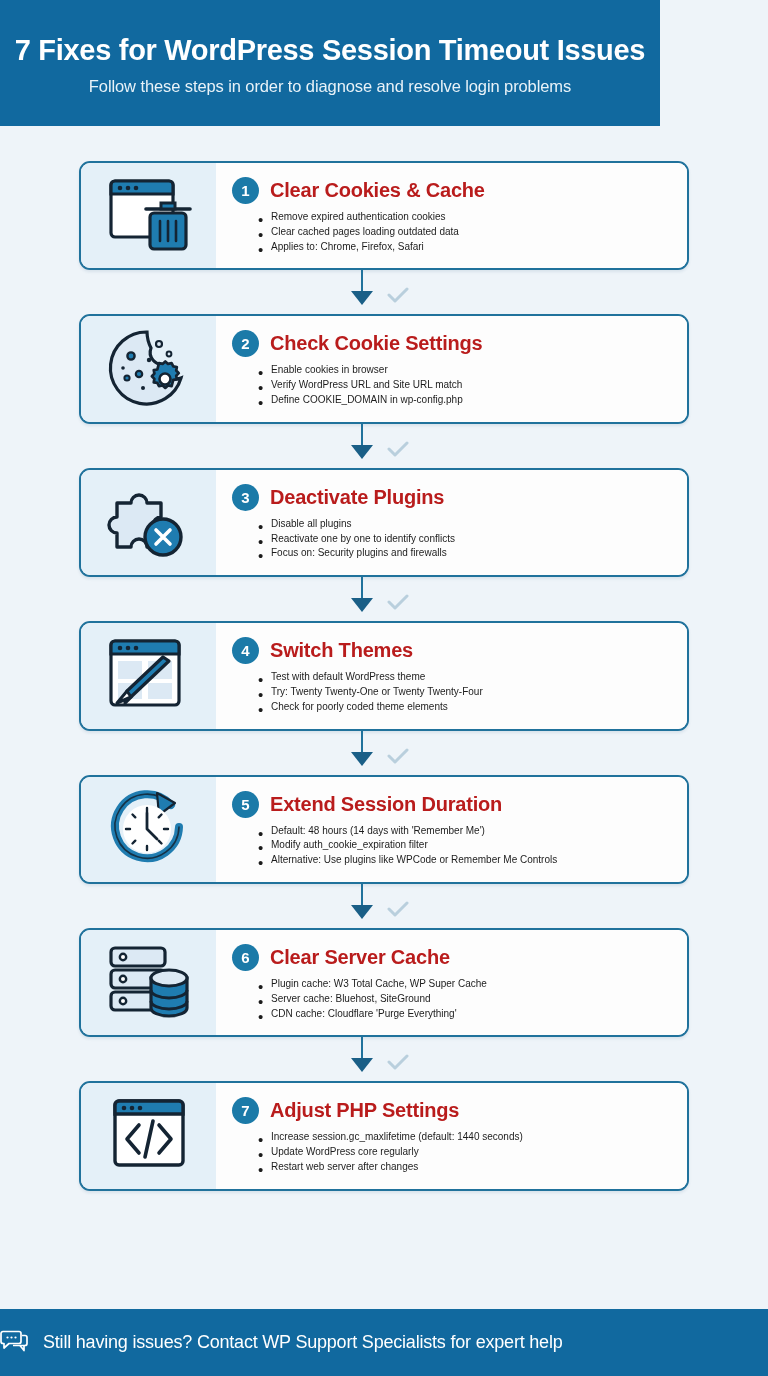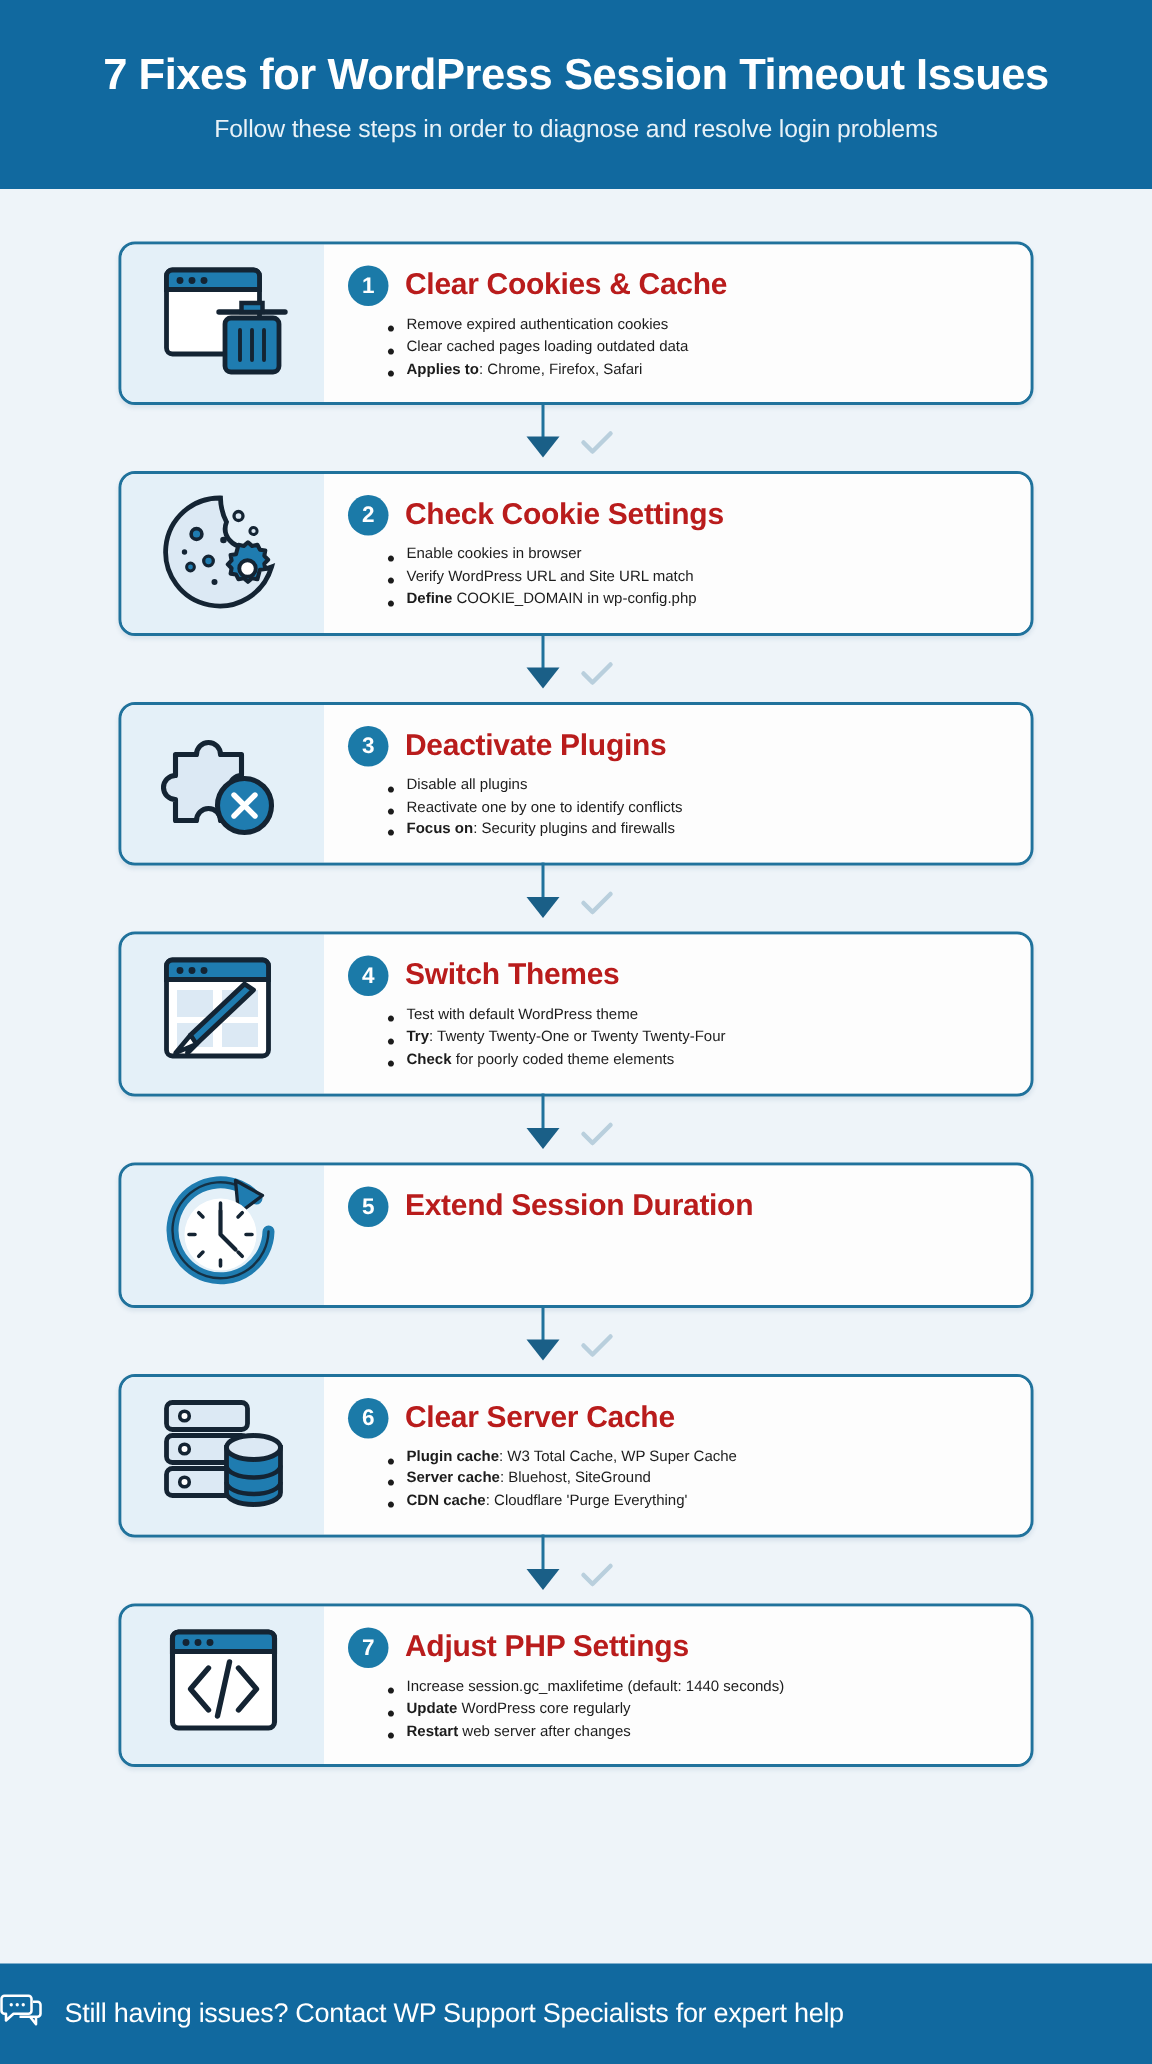--- a/index.html
+++ b/index.html
@@ -11,21 +11,21 @@
 
   body {
     font-family: "Liberation Sans", sans-serif;
     background: #eef4f9;
     overflow: hidden;
     position: relative;
   }
 
   
   .header {
-    width: 768px;
+    width: 660px;
     height: 126px;
     background: #11699f;
     display: flex;
     flex-direction: column;
     align-items: center;
     justify-content: center;
     padding-top: 4px;
   }
   .header-title {
     color: #ffffff;
@@ -126,21 +126,21 @@
     padding-left: 13px;
   }
   .bullets li::before {
     content: "•";
     position: absolute;
     left: 0;
     top: -1px;
     color: #1c1c1c;
     font-size: 15px;
   }
-  .bullets li b { font-weight: bold; }
+  .bullets li b { font-weight: normal; }
 
   
   .connector {
     position: relative;
     height: 44px;
     width: 768px;
     display: flex;
     align-items: center;
     justify-content: center;
   }
@@ -368,20 +368,25 @@
         <path d="M29.5 31.5l2.8 2.8M55.7 57.7l2.8 2.8M58.5 31.5l-2.8 2.8M32.3 57.7l-2.8 2.8"></path>
       </g>
       <path d="M44 30v16l10 10" fill="none" stroke="#142433" stroke-width="2.8" stroke-linecap="round" stroke-linejoin="round"></path>
     </svg></span>
       </div>
       <div class="content-panel">
         <div class="title-row">
           <span class="num-badge">5</span>
           <span class="card-title">Extend Session Duration</span>
         </div>
+        <ul class="bullets">
+            <li><b>Default</b><span>: 48 hours (14 days with 'Remember Me')</span></li>
+            <li><b>Modify</b><span> auth_cookie_expiration filter</span></li>
+            <li><b>Alternative</b><span>: Use plugins like WPCode or Remember Me Controls</span></li>
+          </ul>
       </div>
     </div>
     </div>
     <div class="connector">
       <div class="conn-inner">
         <div class="conn-line"></div>
         <div class="conn-arrow"></div>
         <div class="conn-check"><svg width="22" height="18" viewBox="0 0 22 18">
   <path d="M2 9l6 6L20 3" fill="none" stroke="#b9cfdd" stroke-width="3" stroke-linecap="round" stroke-linejoin="round"></path>
 </svg></div>

